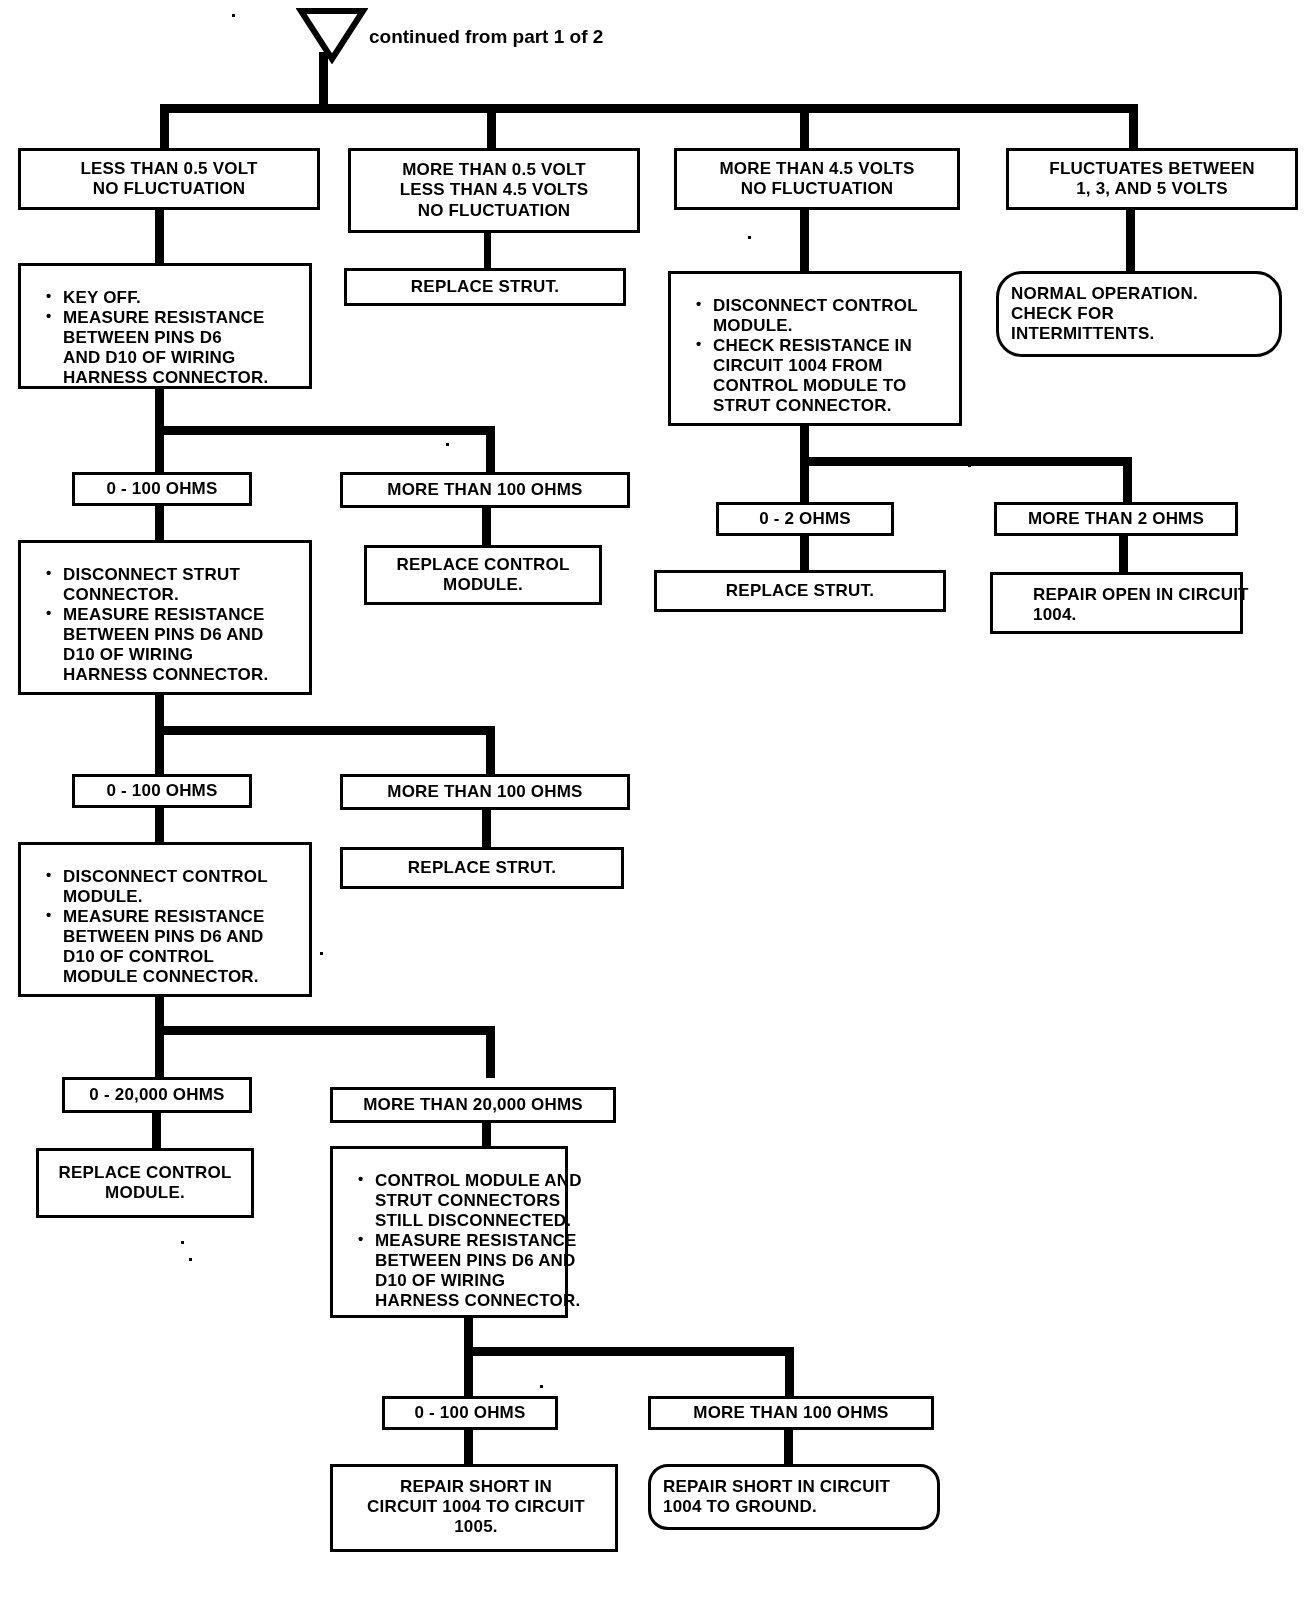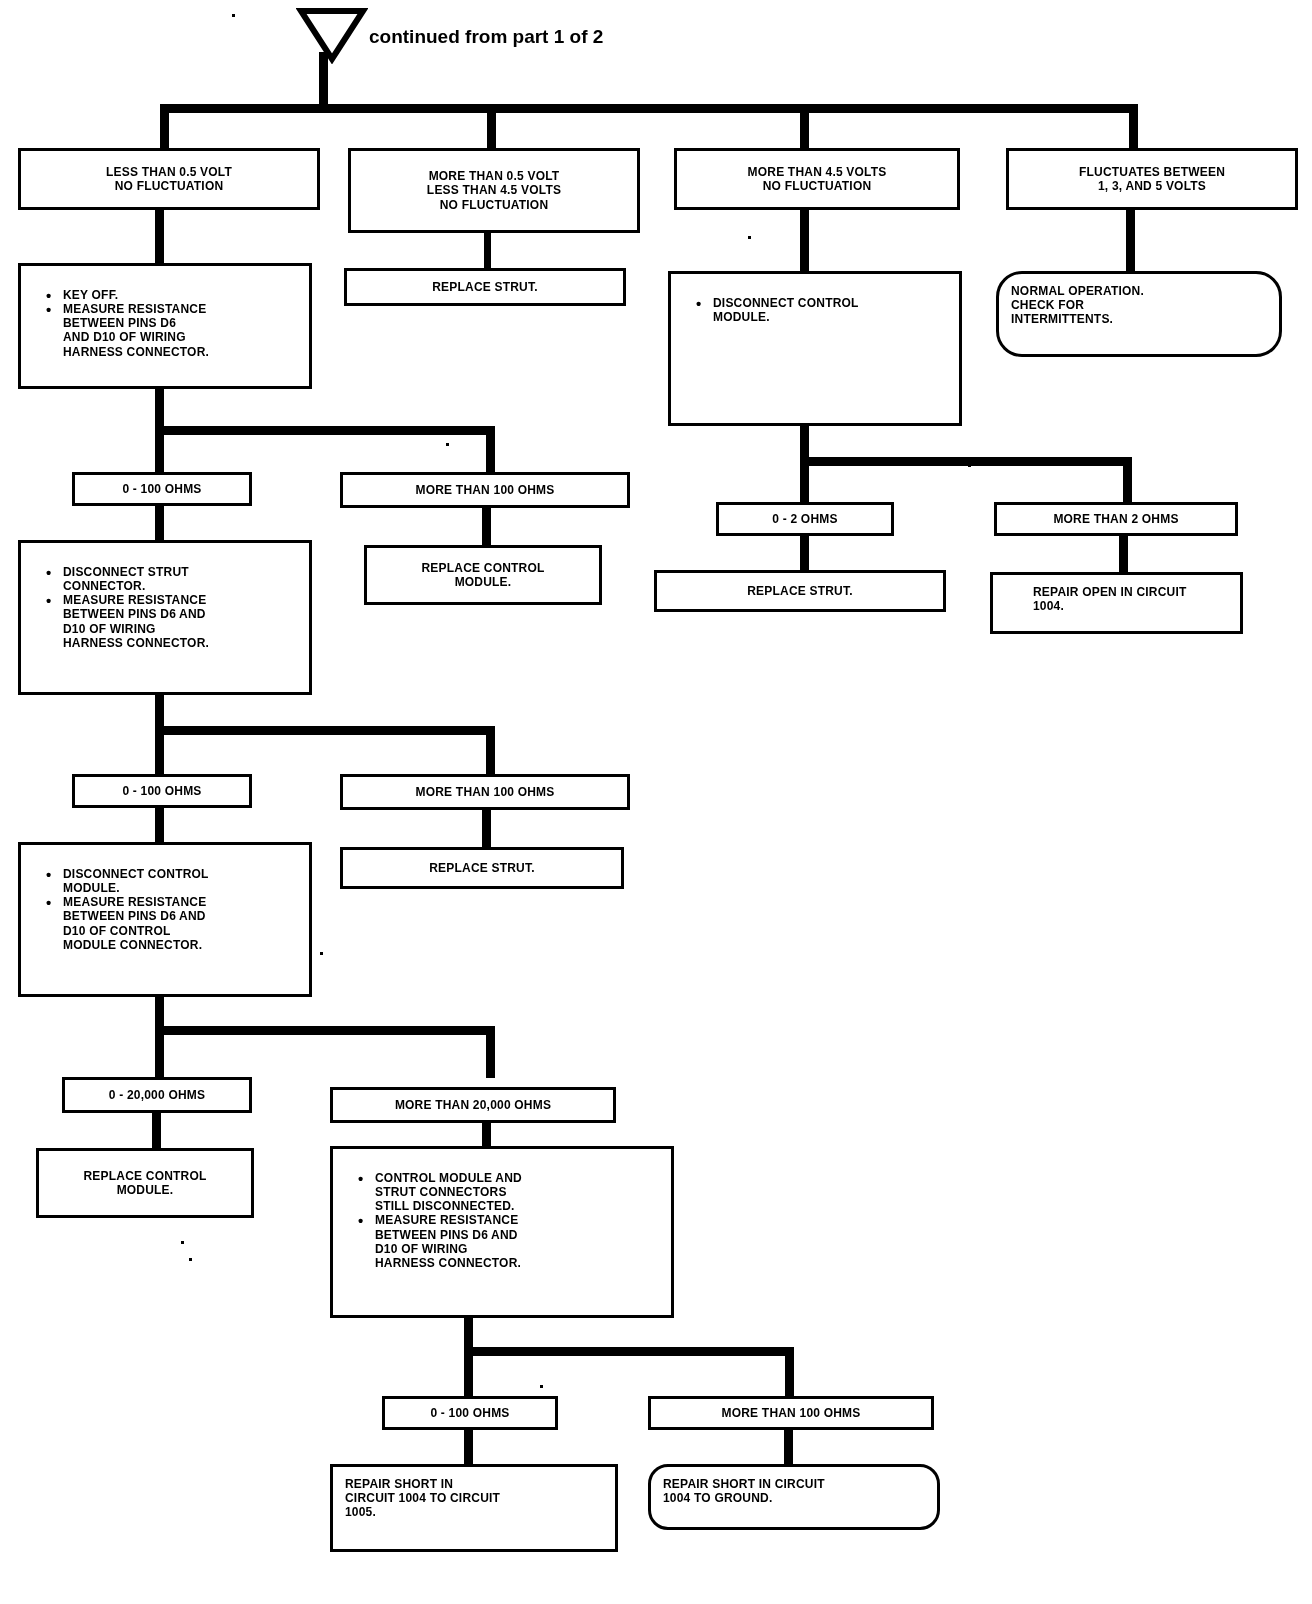--- a/index.html
+++ b/index.html
@@ -19,21 +19,21 @@
     overflow: hidden;
   }
   
   .box {
     position: absolute;
     box-sizing: border-box;
     border: 3px solid #000;
     background: #fff;
     color: #000;
     font-weight: bold;
-    font-size: 12px;
+    font-size: 17px;
     line-height: 1.18;
     letter-spacing: 0.2px;
     z-index: 5;
   }
   .box.center {
     display: flex;
     align-items: center;
     justify-content: center;
     text-align: center;
   }
@@ -219,21 +219,21 @@
       <span class="ln">REPLACE CONTROL</span>
       <span class="ln">MODULE.</span>
     </div>
   </div>
 
   <div class="box center" style="left:330px; top:1077px; width:286px; height:36px;margin-top:10px;">
     <span class="ln">MORE THAN 20,000 OHMS</span>
   </div>
   <div class="vline" style="left:482px; top:1110px; height:40px;"></div>
 
-  <div class="box padleft" style="left:330px; top:1146px; width:344px; height:172px;">
+  <div class="box padleft" style="left:330px; top:1146px; width:238px; height:172px;">
     <ul class="bl">
       <li>
         <span class="ln">CONTROL MODULE AND</span>
         <span class="ln">STRUT CONNECTORS</span>
         <span class="ln">STILL DISCONNECTED.</span>
       </li>
       <li>
         <span class="ln">MEASURE RESISTANCE</span>
         <span class="ln">BETWEEN PINS D6 AND</span>
         <span class="ln">D10 OF WIRING</span>
@@ -244,21 +244,21 @@
 
   <div class="vline" style="left:464px; top:1315px; height:38px;"></div>
   <div class="hline" style="left:464px; top:1347px; width:330px;"></div>
   <div class="vline" style="left:464px; top:1347px; height:50px;"></div>
   <div class="vline" style="left:785px; top:1347px; height:50px;"></div>
 
   <div class="box center" style="left:382px; top:1396px; width:176px; height:34px;">
     <span class="ln">0 - 100 OHMS</span>
   </div>
   <div class="vline" style="left:464px; top:1427px; height:42px;"></div>
-  <div class="box padleft" style="left:330px; top:1464px; width:288px; height:88px;">
+  <div class="box padleft" style="left:330px; top:1464px; width:288px; height:88px;text-align:center;">
     <div>
       <span class="ln">REPAIR SHORT IN</span>
       <span class="ln">CIRCUIT 1004 TO CIRCUIT</span>
       <span class="ln">1005.</span>
     </div>
   </div>
 
   <div class="box center" style="left:648px; top:1396px; width:286px; height:34px;">
     <span class="ln">MORE THAN 100 OHMS</span>
   </div>
@@ -288,20 +288,26 @@
       <span class="ln">NO FLUCTUATION</span>
     </div>
   </div>
   <div class="vline" style="left:800px; top:207px; height:66px;"></div>
 
   <div class="box padleft" style="left:668px; top:271px; width:294px; height:155px;">
     <ul class="bl">
       <li>
         <span class="ln">DISCONNECT CONTROL</span>
         <span class="ln">MODULE.</span>
+      </li>
+      <li>
+        <span class="ln">CHECK RESISTANCE IN</span>
+        <span class="ln">CIRCUIT 1004 FROM</span>
+        <span class="ln">CONTROL MODULE TO</span>
+        <span class="ln">STRUT CONNECTOR.</span>
       </li>
     </ul>
   </div>
 
   <div class="vline" style="left:800px; top:423px; height:40px;"></div>
   <div class="hline" style="left:800px; top:457px; width:332px;"></div>
   <div class="vline" style="left:800px; top:457px; height:48px;"></div>
   <div class="vline" style="left:1123px; top:457px; height:48px;"></div>
 
   <div class="box center" style="left:716px; top:502px; width:178px; height:34px;">

